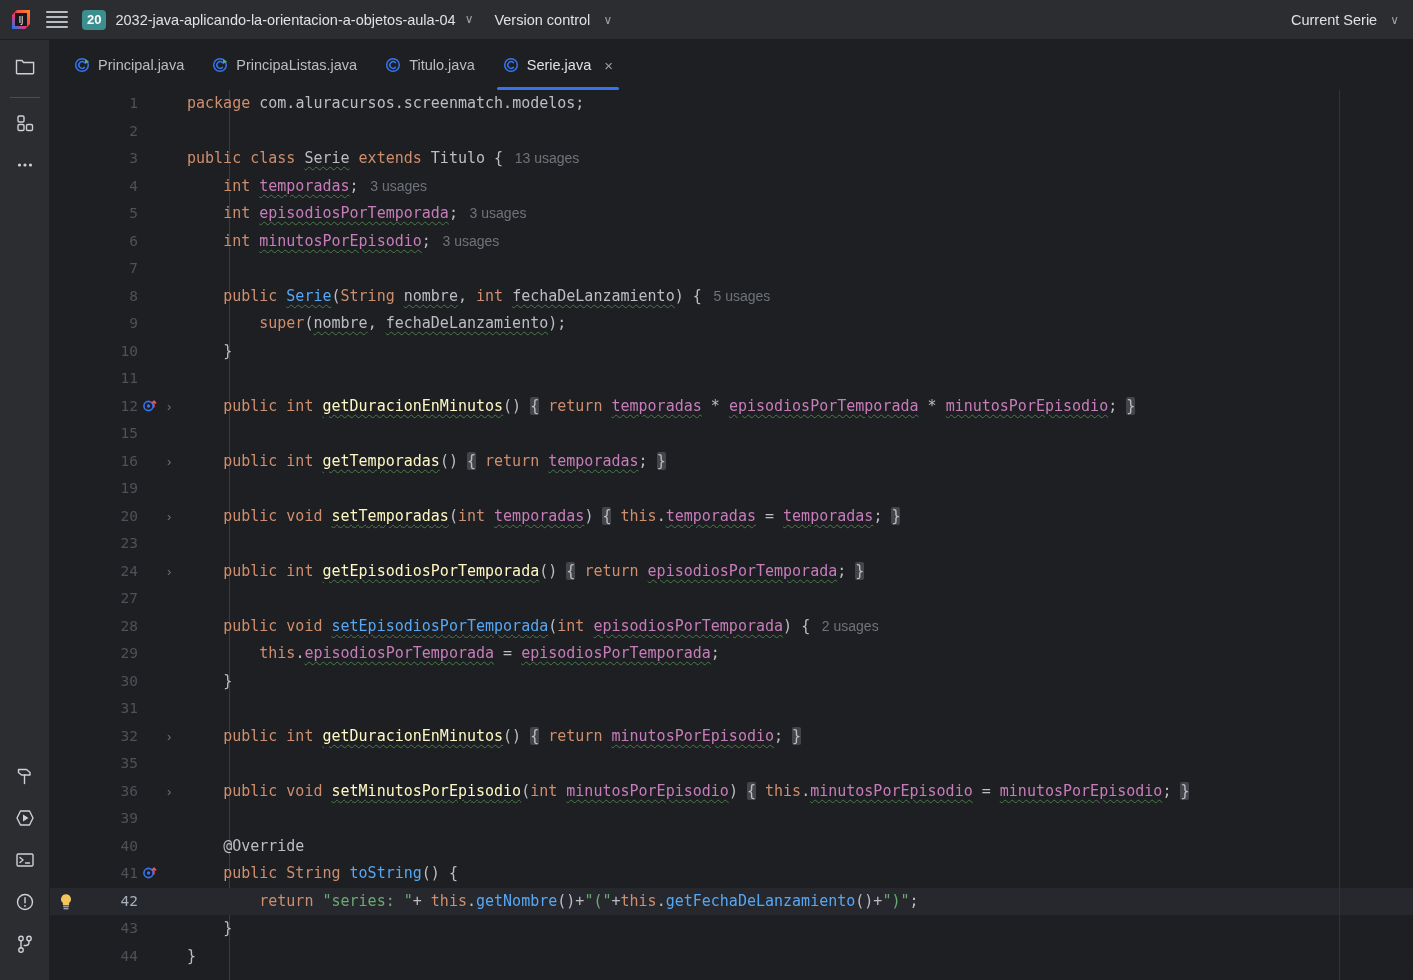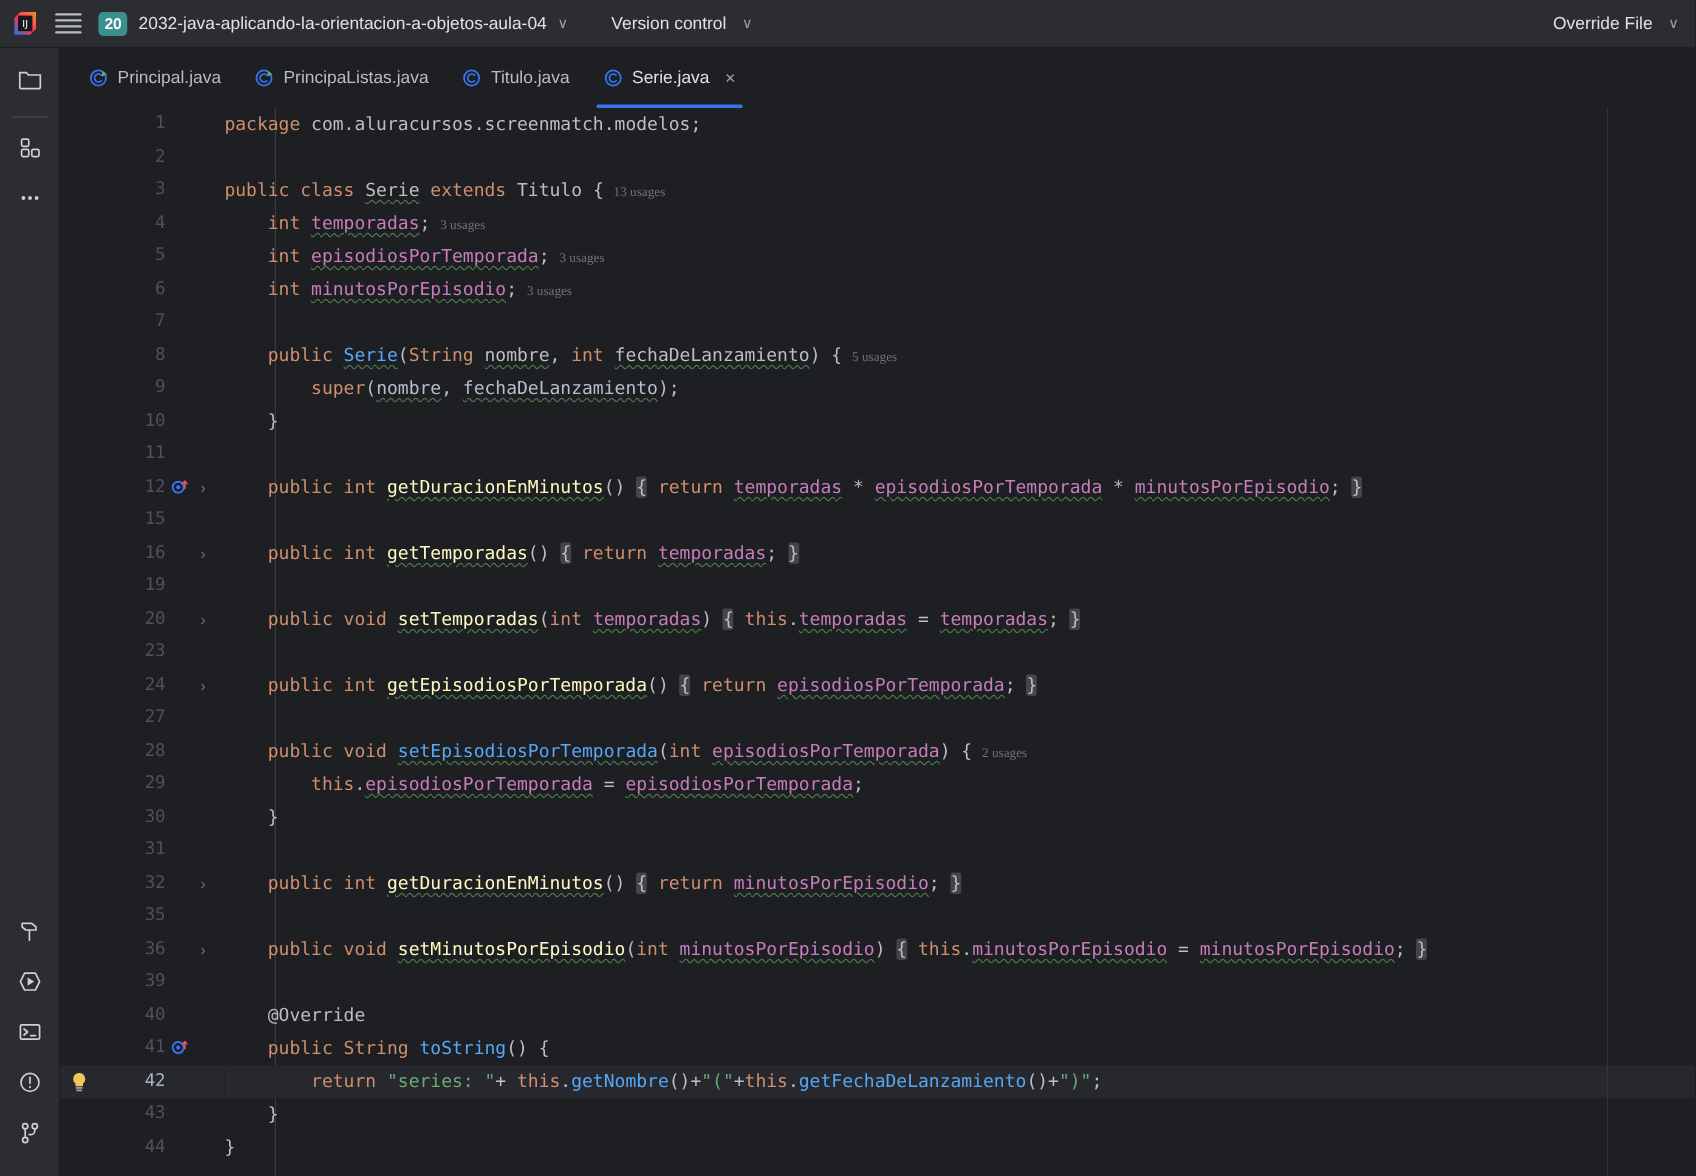--- a/index.html
+++ b/index.html
@@ -52,21 +52,21 @@
     white-space: nowrap;
   }
   .chev {
     display: inline-block;
     margin-left: 9px;
     color: #9da0a8;
     font-size: 12px;
     transform: translateY(-1px);
   }
   .vcs {
-    margin-left: 36px;
+    margin-left: 21px;
     font-size: 14.5px;
     color: #dfe1e5;
     white-space: nowrap;
   }
   .spacer { flex: 1 1 auto; }
   .current-file {
     font-size: 14.5px;
     color: #dfe1e5;
     white-space: nowrap;
   }
@@ -222,21 +222,21 @@
 
   
   .kw   { color: #cf8e6d; }   
   .typ  { color: #bcbec4; }
   .mth  { color: #56a8f5; }   
   .mthg { color: #fef9c3; }   
   .fld  { color: #c77dbb; }   
   .par  { color: #bcbec4; }   
   .str  { color: #6aab73; }   
   .pln  { color: #bcbec4; }   
-  .usg  { color: #6f737a; font-family: Liberation Serif, serif; font-size: 11px; }
+  .usg  { color: #6f737a; font-family: Liberation Sans, sans-serif; font-size: 14px; }
   .fold-brace {
     background: #43454a;
     color: #bcbec4;
     border-radius: 2px;
   }
   .sp { 
     text-decoration: underline;
     text-decoration-style: wavy;
     text-decoration-color: #4a7a4a;
     text-underline-offset: 3px;
@@ -282,21 +282,21 @@
   <span class="chev">∨</span>
 
   <div class="vcs">
     <span>Version control</span>
     <span class="chev">∨</span>
   </div>
 
   <div class="spacer"></div>
 
   <div class="current-file">
-    <span>Override File</span>
+    <span>Current Serie</span>
     <span class="chev">∨</span>
   </div>
 </div>
 
 <div class="body-wrap">
 
   <div class="rail">
 
     <div class="rail-btn">
       <span>

